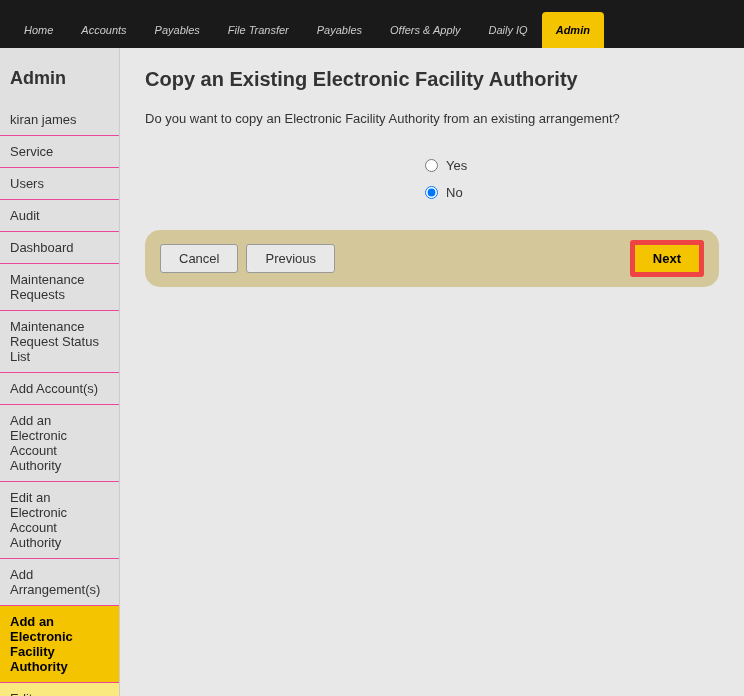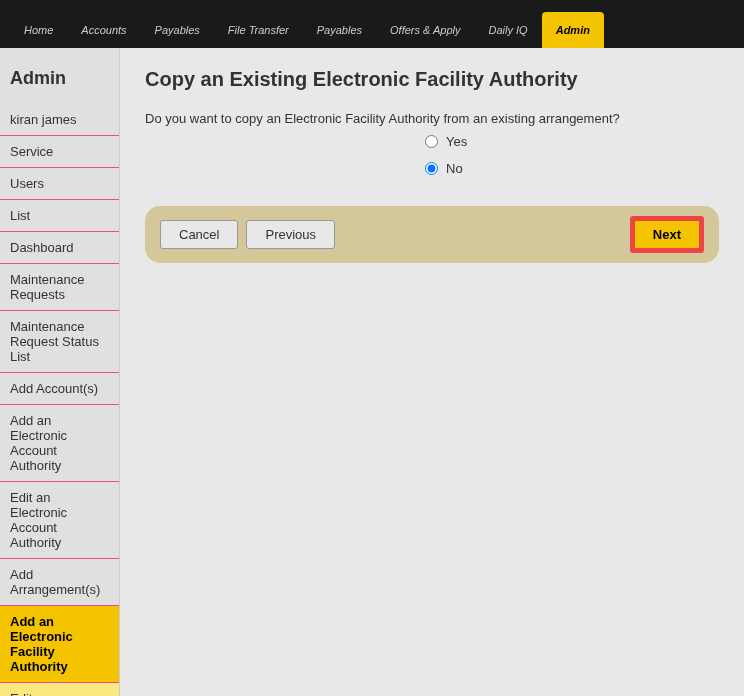--- a/index.html
+++ b/index.html
@@ -73,21 +73,21 @@
     }
     .page-title {
       font-size: 20px;
       font-weight: bold;
       color: #333;
       margin-bottom: 20px;
     }
     .question-text {
       font-size: 13px;
       color: #333;
-      margin-bottom: 8px;
+      margin-bottom: 32px;
     }
     .radio-group {
       margin-left: 280px;
       margin-bottom: 30px;
     }
     .radio-option {
       display: flex;
       align-items: center;
       margin-bottom: 12px;
       cursor: pointer;
@@ -145,21 +145,21 @@
 </nav>
 
 <div class="main-wrapper">
 
   <aside class="sidebar">
     <div class="sidebar-title">Admin</div>
 
     <div class="sidebar-item">kiran james</div>
     <div class="sidebar-item">Service</div>
     <div class="sidebar-item">Users</div>
-    <div class="sidebar-item">List</div>
+    <div class="sidebar-item">Audit</div>
     <div class="sidebar-item">Dashboard</div>
     <div class="sidebar-item">Maintenance Requests</div>
     <div class="sidebar-item">Maintenance Request Status List</div>
     <div class="sidebar-item">Add Account(s)</div>
     <div class="sidebar-item">Add an Electronic Account Authority</div>
     <div class="sidebar-item">Edit an Electronic Account Authority</div>
     <div class="sidebar-item">Add Arrangement(s)</div>
     <div class="sidebar-item active-highlight">Add an Electronic Facility Authority</div>
     <div class="sidebar-item light-highlight">Edit an Electronic Facility Authority</div>
   </aside>

